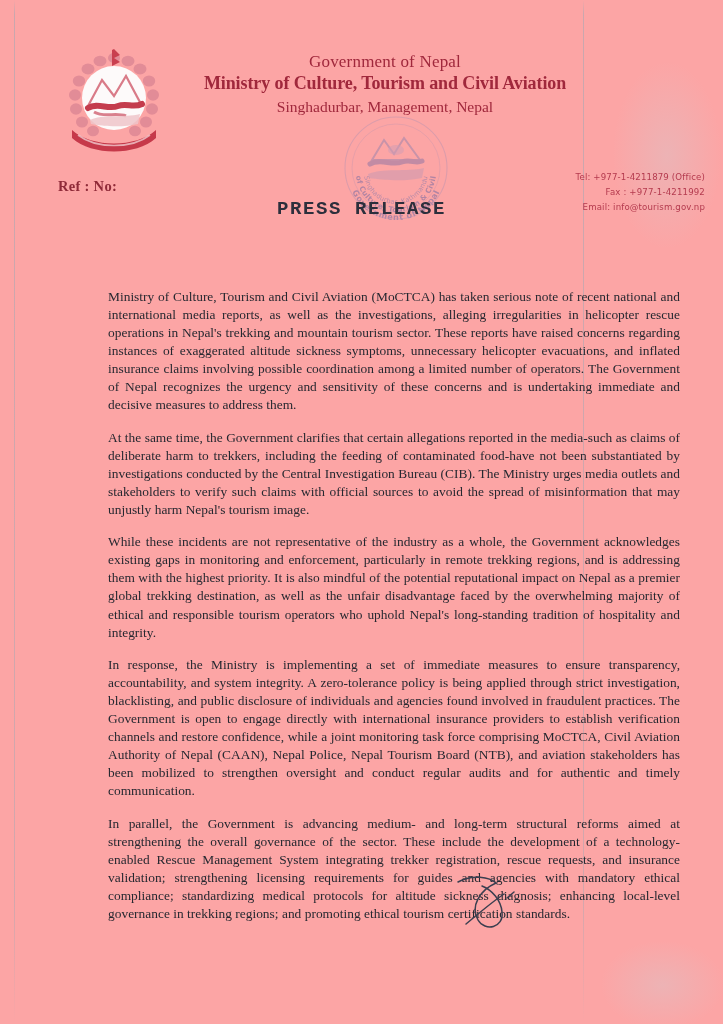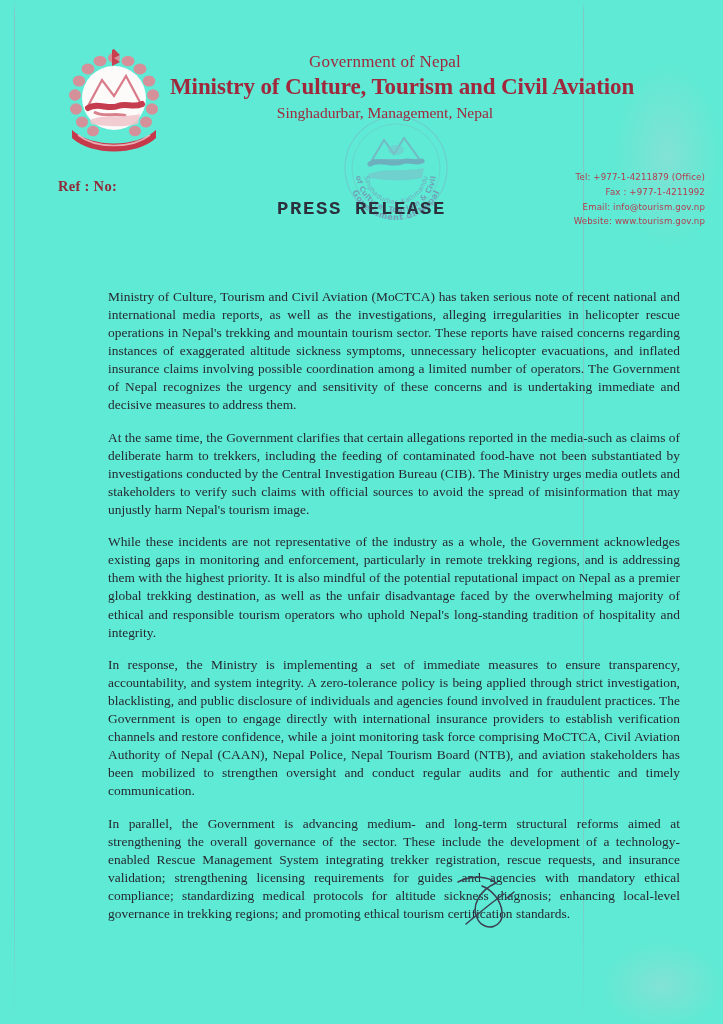--- a/index.html
+++ b/index.html
@@ -8,21 +8,21 @@
     padding: 0;
     background: #ffffff;
   }
   body {
     font-family: "Liberation Serif", "DejaVu Serif", serif;
   }
   #page {
     position: relative;
     width: 723px;
     height: 1024px;
-    background: #5eead4;
+    background: #fca5a5;
     overflow: hidden;
   }
 
   
   .scan-line {
     position: absolute;
     top: 0;
     width: 1px;
     background: linear-gradient(to bottom, rgba(170,175,185,0.00) 0px, rgba(160,168,180,0.55) 14px, rgba(160,168,180,0.45) 900px, rgba(170,175,185,0.0) 1022px);
     pointer-events: none;
@@ -51,21 +51,21 @@
     width: 430px;
     text-align: center;
     color: #a0283c;
   }
   .hdr-gov {
     font-size: 17px;
     letter-spacing: 0.2px;
     line-height: 1.18;
   }
   .hdr-ministry {
-    font-size: 23px;
+    font-size: 18px;
     font-weight: bold;
     line-height: 1.2;
     letter-spacing: -0.1px;
     margin-top: 1px;
     white-space: nowrap;
   }
   .hdr-address {
     font-size: 15.5px;
     line-height: 1.25;
     margin-top: 2px;
@@ -219,21 +219,20 @@
   <div class="hdr-block">
     <div class="hdr-gov">Government of Nepal</div>
     <div class="hdr-ministry">Ministry of Culture, Tourism and Civil Aviation</div>
     <div class="hdr-address">Singhadurbar, Management, Nepal</div>
   </div>
 
   <div class="contact">
     <div>Tel: +977-1-4211879 (Office)</div>
     <div>Fax : +977-1-4211992</div>
     <div>Email: info@tourism.gov.np</div>
-    <div>Website: www.tourism.gov.np</div>
   </div>
 
   <div class="ref-no">Ref : No:</div>
 
   <div class="stamp">
     <svg viewBox="0 0 128 108" width="128" height="108" aria-hidden="true">
       <defs>
         <path id="arcOuter" d="M 16,60 A 48,48 0 0 0 112,60"></path>
         <path id="arcInner" d="M 24,60 A 40,40 0 0 0 104,60"></path>
         <path id="arcBottom" d="M 32,60 A 32,32 0 0 0 96,60"></path>

